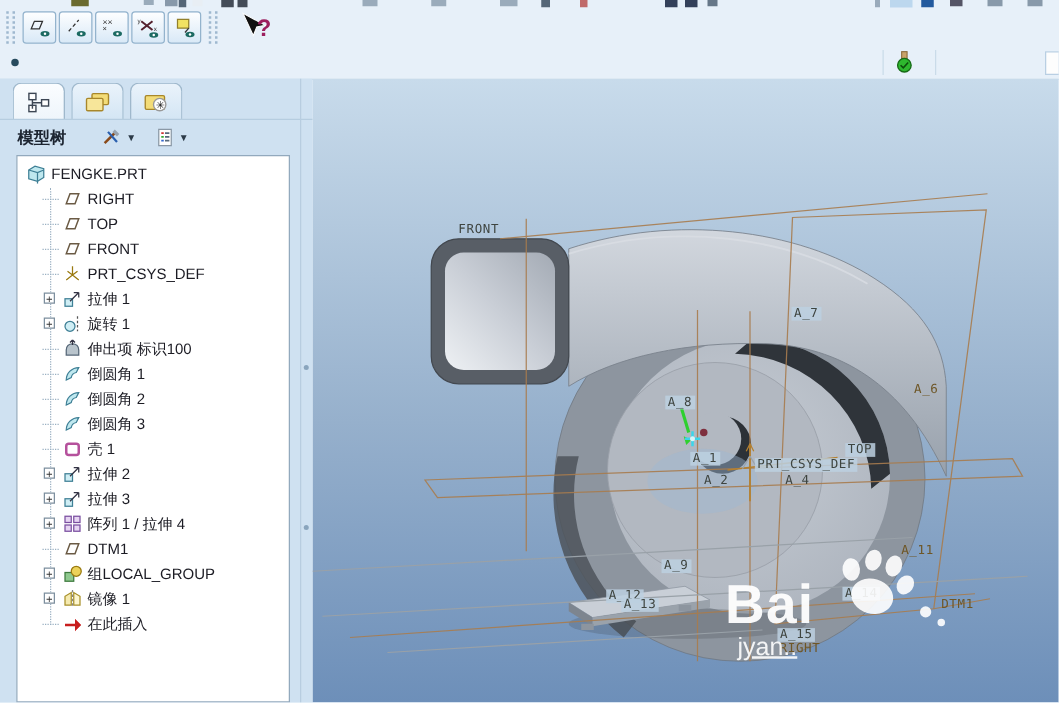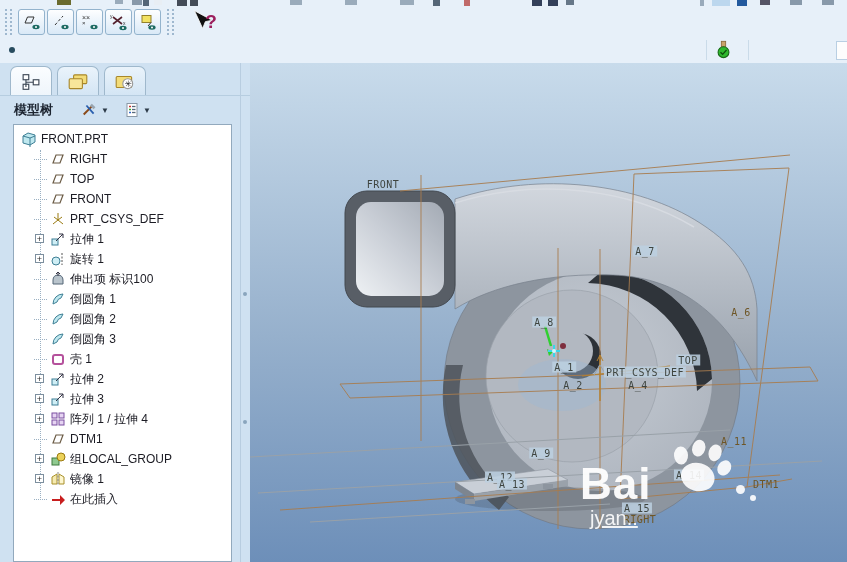--- a/index.html
+++ b/index.html
@@ -198,21 +198,21 @@
     </span>
   </div>
   <div id="tree-box">
     <div id="tree">
         <div id="tree-vline"></div>
         <div class="trow root">
           <span class="ticon"><svg viewBox="0 0 16 16">
               <path d="M2 5l5-3 7 2v7l-5 3-7-2z" fill="#bfe8ef" stroke="#3e7f95"></path>
               <path d="M2 5l7 2 5-2M9 7v9" stroke="#3e7f95" fill="none"></path>
             </svg></span>
-          <span>FRONT.PRT</span>
+          <span>FENGKE.PRT</span>
         </div>
         <div class="trow child">
           <span class="slot stub"></span>
           <span class="ticon"><svg viewBox="0 0 16 16">
               <path d="M3 12l3-8h7l-3 8z" fill="#fff" stroke="#6b5b45" stroke-width="1.2"></path>
             </svg></span>
           <span>RIGHT</span>
         </div>
         <div class="trow child">
           <span class="slot stub"></span>

